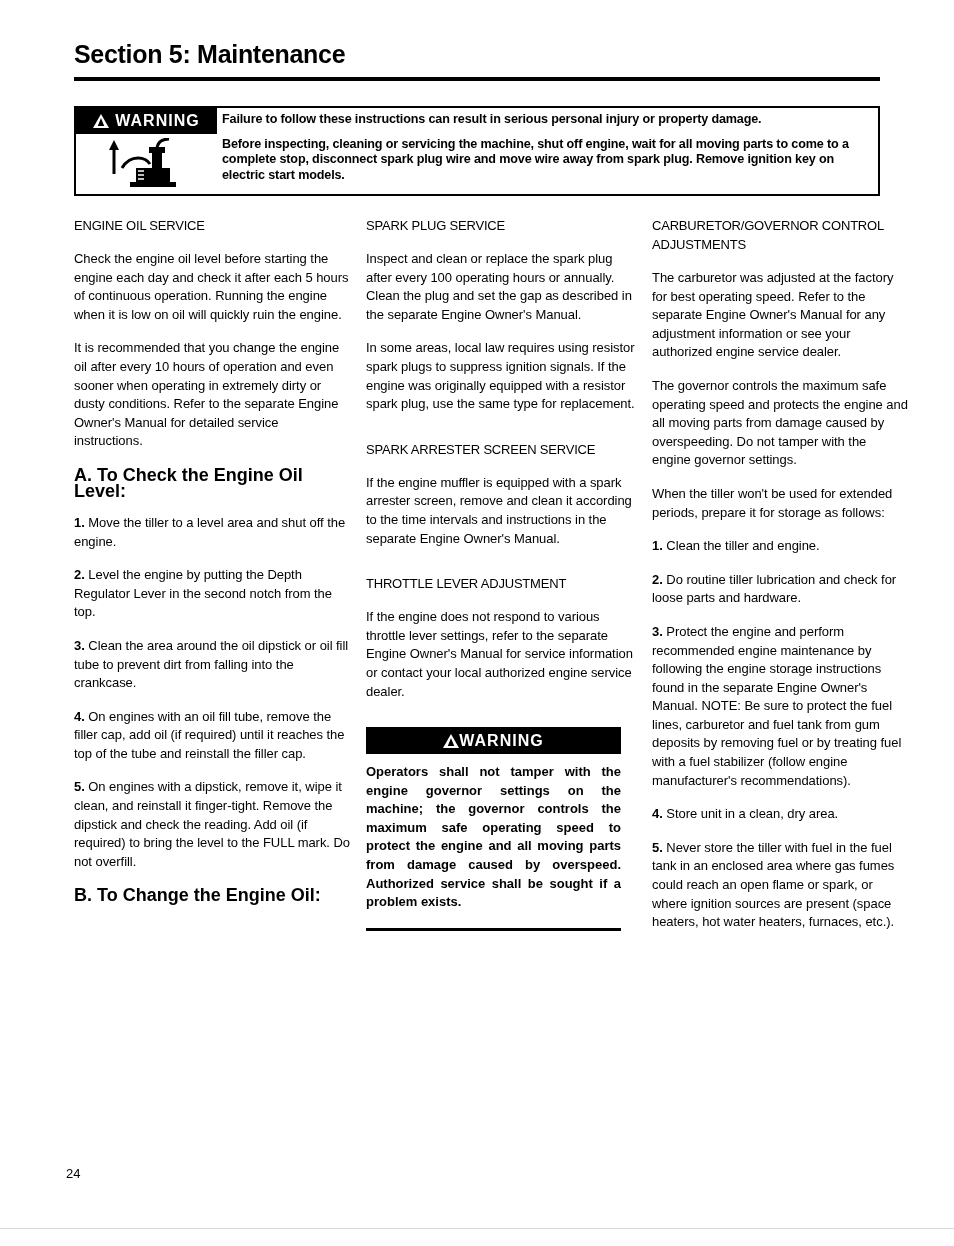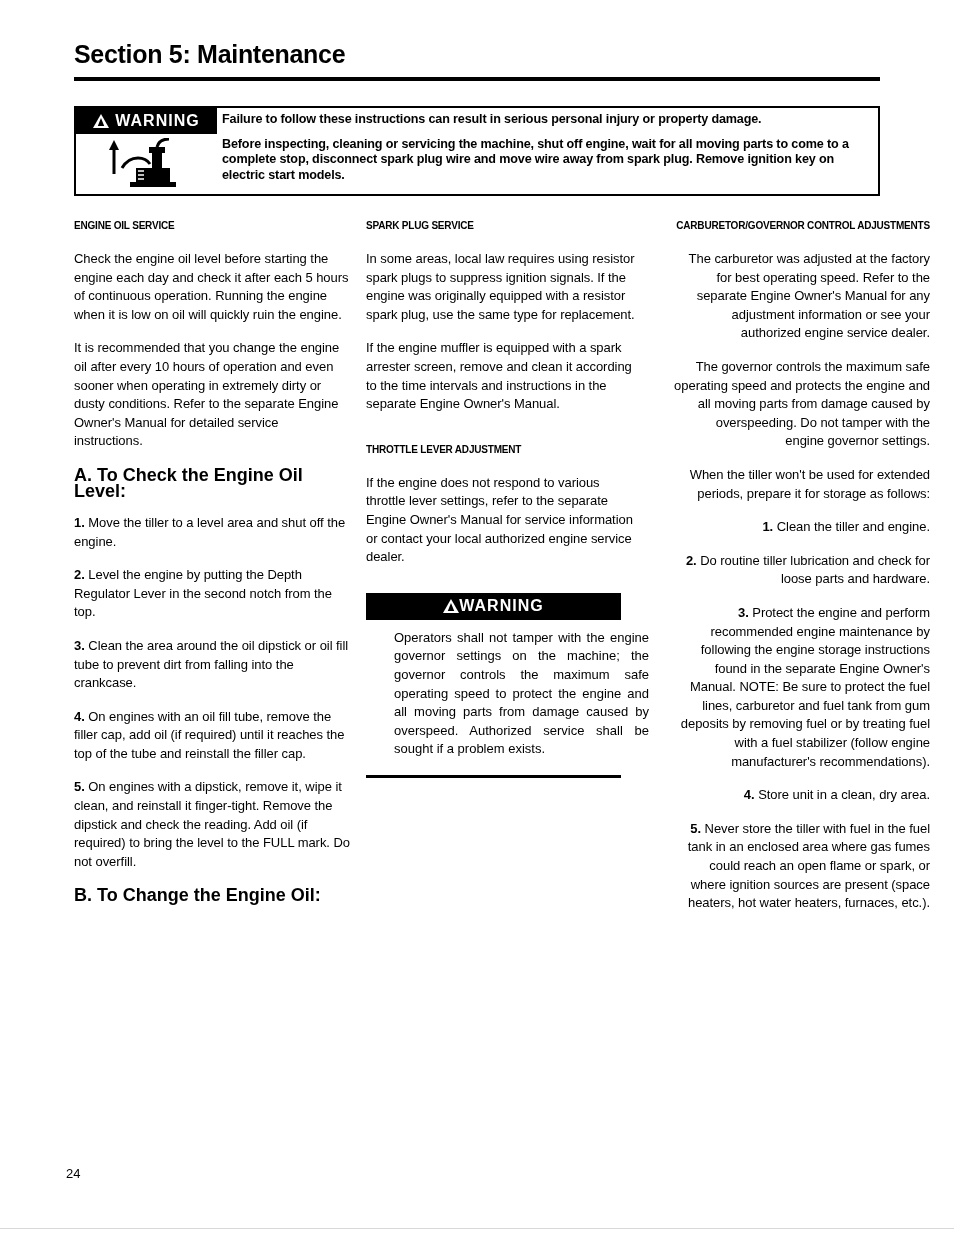--- a/index.html
+++ b/index.html
@@ -93,25 +93,25 @@
   .warn-text p { margin: 0 0 9px 0; }
   .warn-text p:last-child { margin-bottom: 0; }
 
   
   .col {
     position: absolute;
     top: 216px;
   }
   .col-1 { left: 74px;  width: 276px; }
   .col-2 { left: 366px; width: 272px; }
-  .col-3 { left: 674px; width: 256px; text-align: right; }
+  .col-3 { left: 652px; width: 256px; }
 
   h2.head {
-    font-size: 10px;
-    font-weight: bold;
+    font-size: 13px;
+    font-weight: normal;
     letter-spacing: -0.2px;
     margin: 0 0 11px 0;
     line-height: 19px;
   }
   h2.head.spaced { margin-top: 26px; }
   h3.subhead {
     font-size: 18px;
     font-weight: bold;
     margin: 16px 0 9px 0;
     line-height: 16px;
@@ -139,25 +139,24 @@
     font-weight: bold;
     letter-spacing: 1px;
     display: flex;
     align-items: center;
     justify-content: center;
     box-sizing: border-box;
   }
   .warn2-text {
     margin-top: 9px;
     font-size: 13px;
-    font-weight: normal;
+    font-weight: bold;
     line-height: 18.6px;
     text-align: justify;
     width: 255px;
-    margin-left: 28px;
   }
   .warn2-rule {
     margin-top: 16px;
     width: 255px;
     height: 3px;
     background: #000000;
   }
 
   
   .page-number {
@@ -226,22 +225,24 @@
     <p class="body"><span class="num">1.</span><span> Move the tiller to a level area and shut off the engine.</span></p>
     <p class="body"><span class="num">2.</span><span> Level the engine by putting the Depth Regulator Lever in the second notch from the top.</span></p>
     <p class="body"><span class="num">3.</span><span> Clean the area around the oil dipstick or oil fill tube to prevent dirt from falling into the crankcase.</span></p>
     <p class="body"><span class="num">4.</span><span> On engines with an oil fill tube, remove the filler cap, add oil (if required) until it reaches the top of the tube and reinstall the filler cap.</span></p>
     <p class="body"><span class="num">5.</span><span> On engines with a dipstick, remove it, wipe it clean, and reinstall it finger-tight. Remove the dipstick and check the reading. Add oil (if required) to bring the level to the FULL mark.  Do not overfill.</span></p>
     <h3 class="subhead">B. To Change the Engine Oil:</h3>
   </div>
 
   <div class="col col-2">
     <h2 class="head">SPARK PLUG SERVICE</h2>
+    <p class="body">Inspect and clean or replace the spark plug after every 100 operating hours or annually.  Clean the plug and set the gap as described in the separate Engine Owner's Manual.</p>
     <p class="body">In some areas, local law requires using resistor spark plugs to suppress ignition signals. If the engine was originally equipped with a resistor spark plug, use the same type for replacement.</p>
 
+    <h2 class="head spaced">SPARK ARRESTER SCREEN SERVICE</h2>
     <p class="body">If the engine muffler is equipped with a spark arrester screen, remove and clean it according to the time intervals and instructions in the separate Engine Owner's Manual.</p>
 
     <h2 class="head spaced">THROTTLE LEVER ADJUSTMENT</h2>
     <p class="body">If the engine does not respond to various throttle lever settings, refer to the separate Engine Owner's Manual for service information or contact your local authorized engine service dealer.</p>
 
     <div class="warn2">
       <div class="warn2-banner">
         <span class="tri">
           <svg class="tri-svg" width="16" height="14" viewBox="0 0 16 14" aria-hidden="true">
             <polygon points="8,0 16,14 0,14" fill="#ffffff"></polygon>

